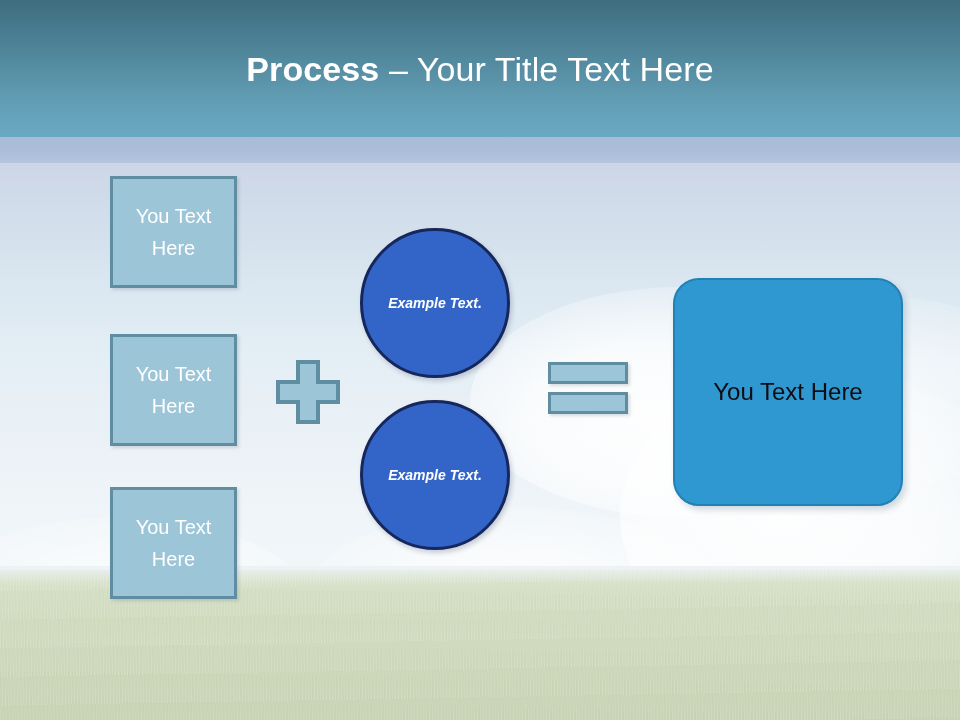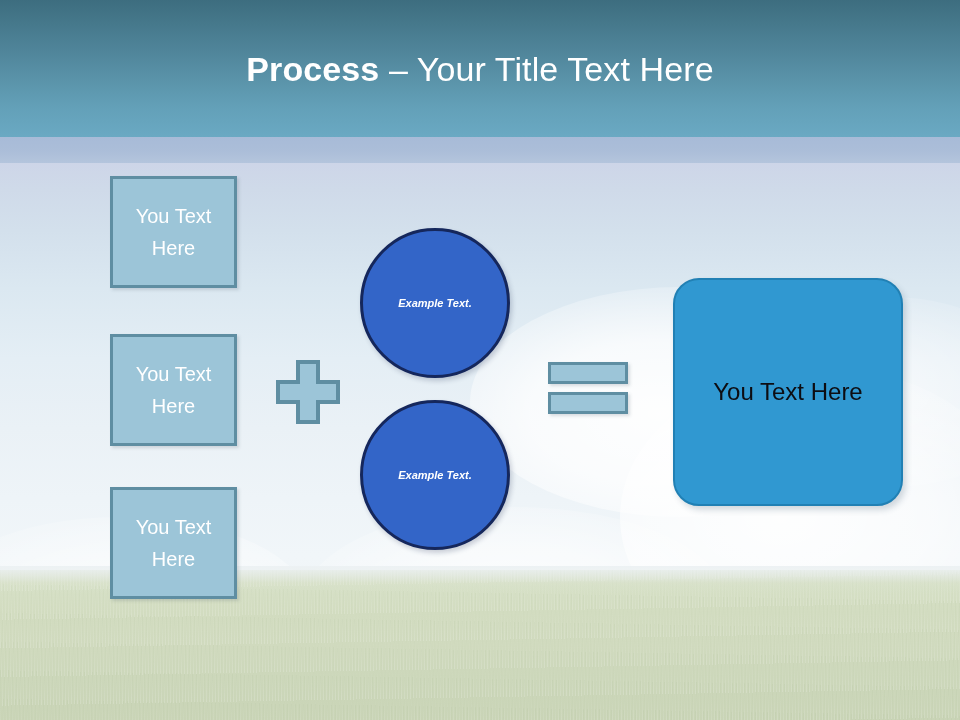--- a/index.html
+++ b/index.html
@@ -182,21 +182,21 @@
     width: 150px;
     height: 150px;
     box-sizing: border-box;
     border-radius: 50%;
     background: #3365c8;
     border: 3px solid #15275c;
     display: flex;
     align-items: center;
     justify-content: center;
     color: #ffffff;
-    font-size: 11px;
+    font-size: 14px;
     line-height: 22px;
     font-weight: bold;
     font-style: italic;
     text-align: left;
     box-shadow: 2px 3px 5px rgba(30,45,80,0.22);
   }
   .circle-top    { left: 360px; top: 228px; }
   .circle-bottom { left: 360px; top: 400px; }
 
   

